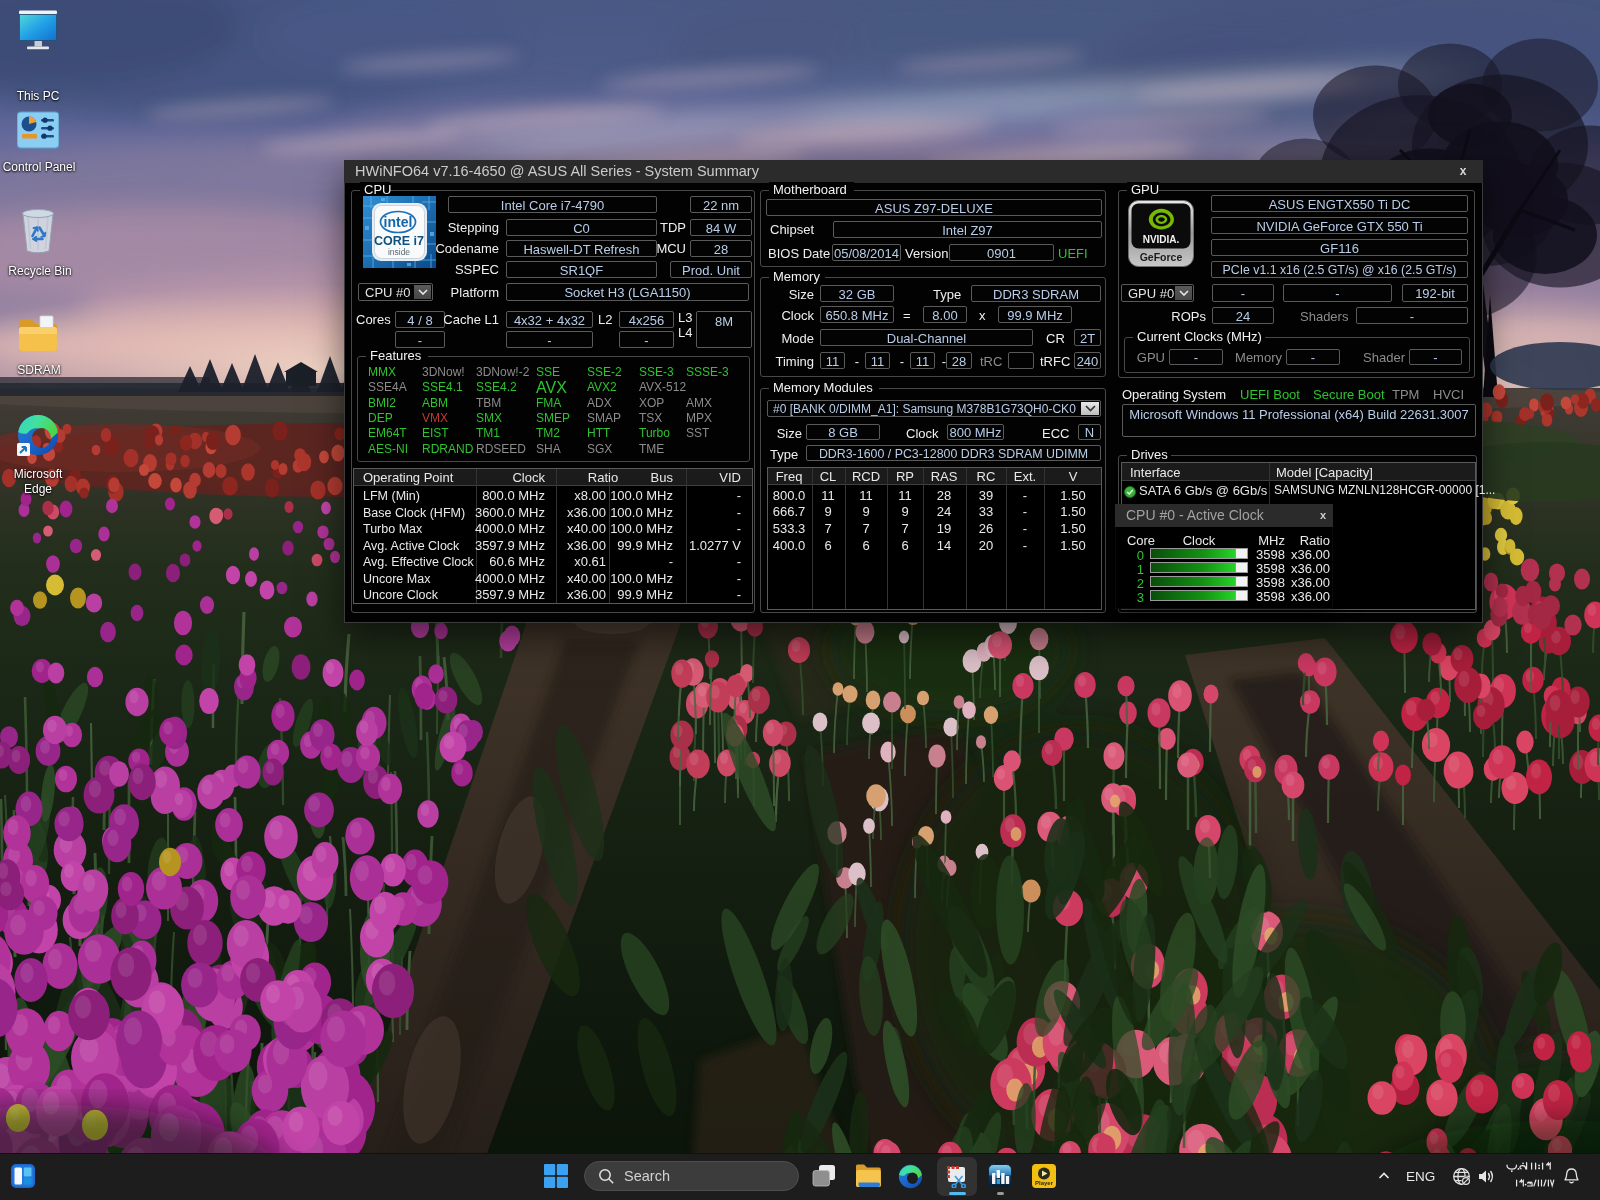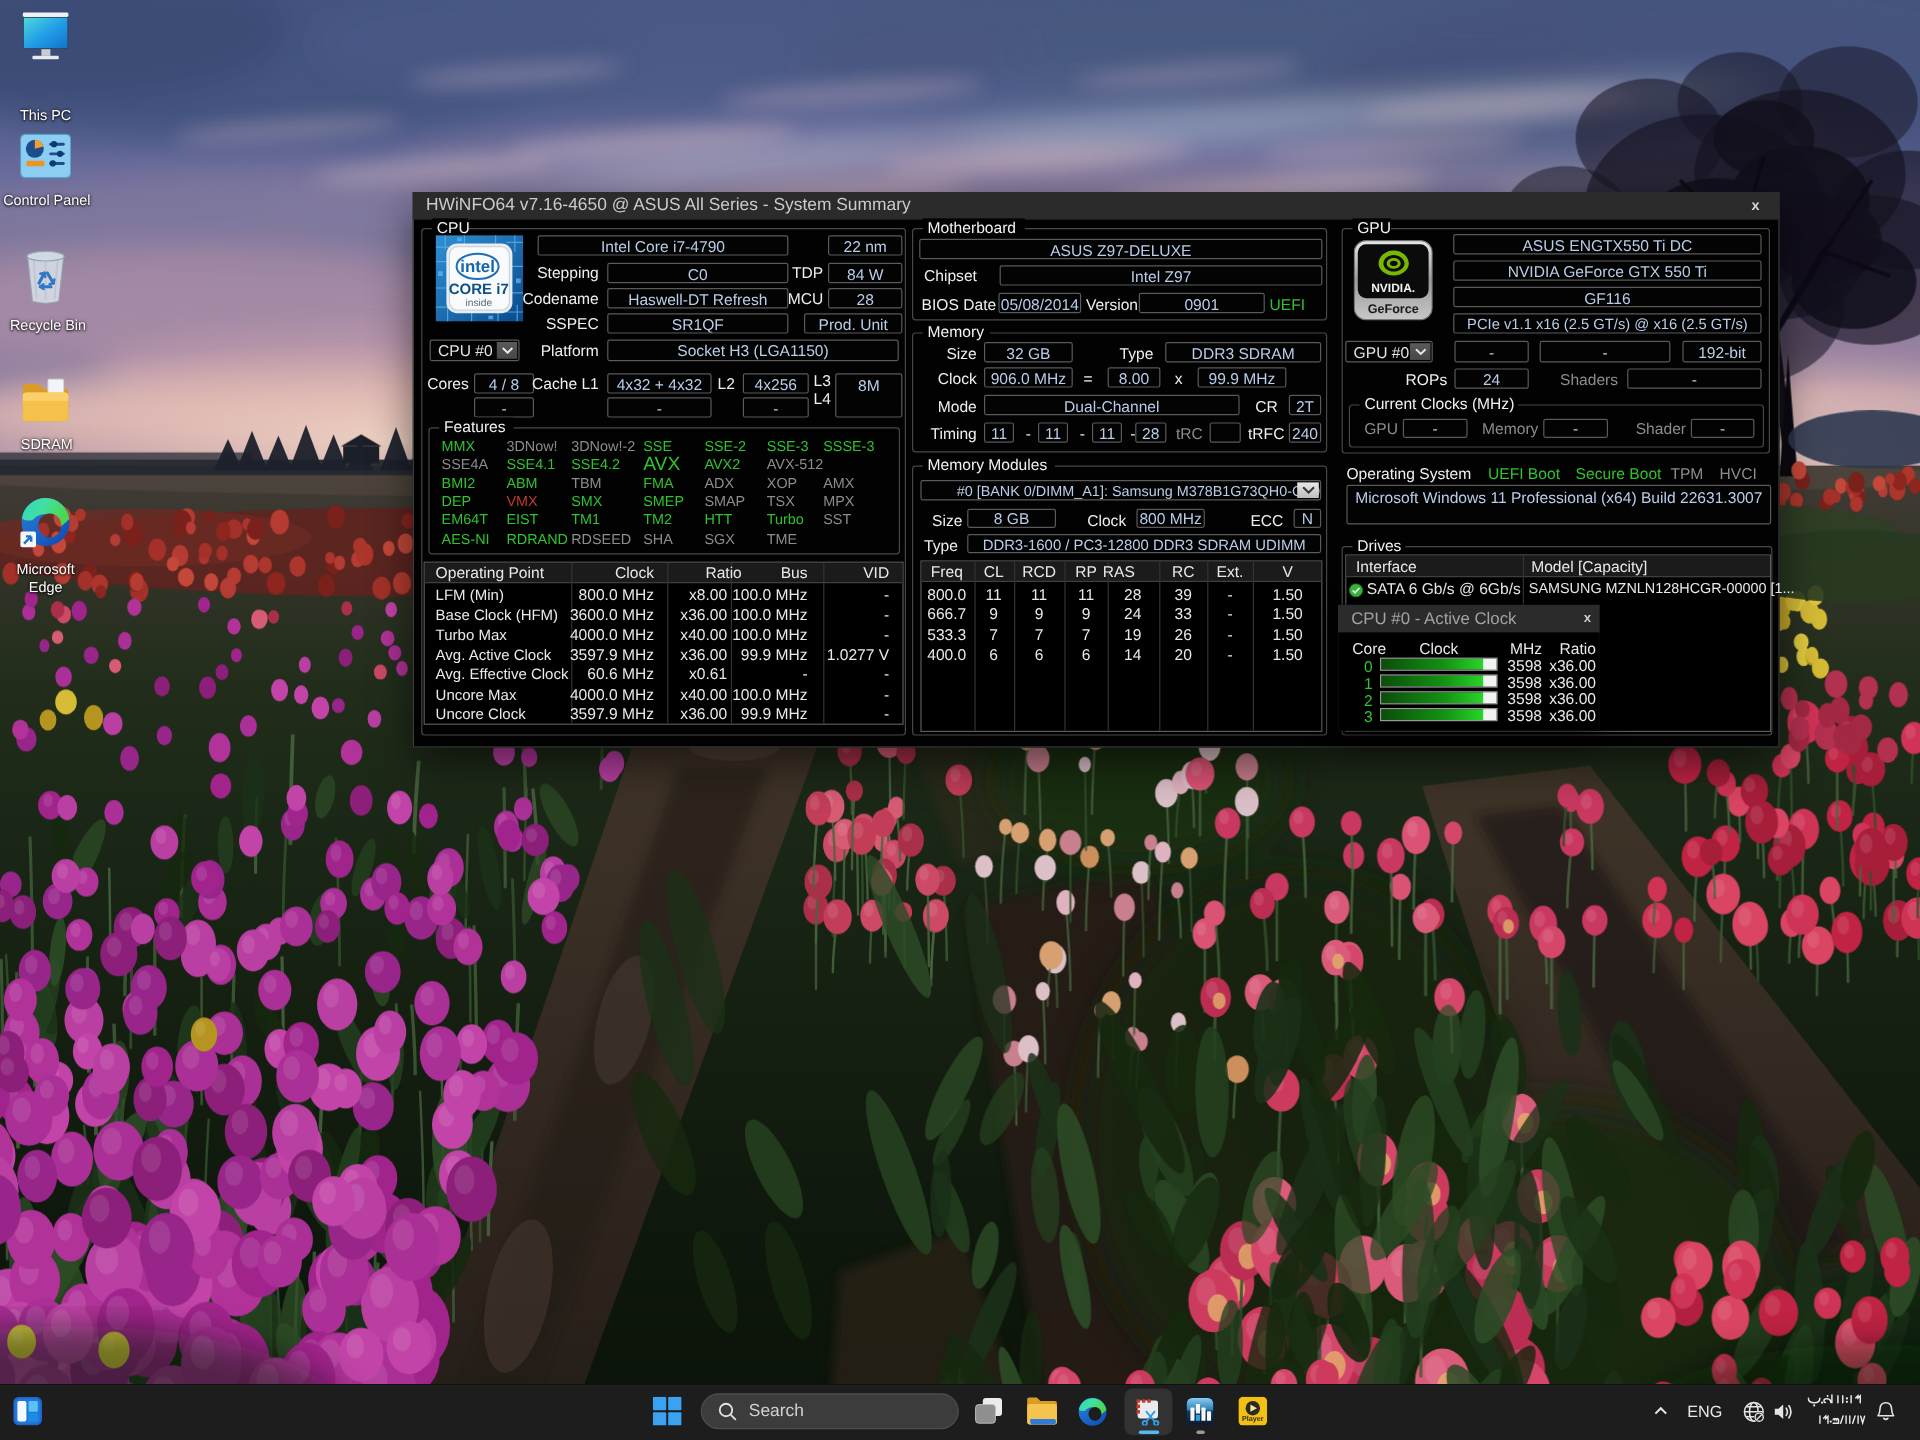--- a/index.html
+++ b/index.html
@@ -2095,21 +2095,21 @@
 <div class="lb" style="left:905px;top:246px;width:42px;text-align:left;font-size:13px;height:16px;line-height:16px;">Version</div>
 <div class="f" style="left:949px;top:244px;width:105px;height:17px;line-height:17px;font-size:13px;">0901</div>
 <div class="lb g" style="left:1058px;top:246px;width:36px;text-align:left;font-size:13px;height:16px;line-height:16px;">UEFI</div>
 <div class="gr" style="left:760px;top:277px;width:346px;height:100px;"></div>
 <div class="gt" style="left:769px;top:269px;width:56px;">Memory</div>
 <div class="lb" style="left:768px;top:287px;width:46px;text-align:right;font-size:13px;height:16px;line-height:16px;">Size</div>
 <div class="f" style="left:820px;top:285px;width:74px;height:17px;line-height:17px;font-size:13px;">32 GB</div>
 <div class="lb" style="left:933px;top:287px;width:34px;text-align:left;font-size:13px;height:16px;line-height:16px;">Type</div>
 <div class="f" style="left:971px;top:285px;width:130px;height:17px;line-height:17px;font-size:13px;">DDR3 SDRAM</div>
 <div class="lb" style="left:768px;top:308px;width:46px;text-align:right;font-size:13px;height:16px;line-height:16px;">Clock</div>
-<div class="f" style="left:820px;top:306px;width:74px;height:17px;line-height:17px;font-size:13px;">906.0 MHz</div>
+<div class="f" style="left:820px;top:306px;width:74px;height:17px;line-height:17px;font-size:13px;">650.8 MHz</div>
 <div class="lb" style="left:903px;top:308px;width:14px;text-align:left;font-size:13px;height:16px;line-height:16px;">=</div>
 <div class="f" style="left:923px;top:306px;width:44px;height:17px;line-height:17px;font-size:13px;">8.00</div>
 <div class="lb" style="left:979px;top:308px;width:12px;text-align:left;font-size:13px;height:16px;line-height:16px;">x</div>
 <div class="f" style="left:998px;top:306px;width:74px;height:17px;line-height:17px;font-size:13px;">99.9 MHz</div>
 <div class="lb" style="left:768px;top:331px;width:46px;text-align:right;font-size:13px;height:16px;line-height:16px;">Mode</div>
 <div class="f" style="left:820px;top:329px;width:213px;height:17px;line-height:17px;font-size:13px;">Dual-Channel</div>
 <div class="lb" style="left:1046px;top:331px;width:24px;text-align:left;font-size:13px;height:16px;line-height:16px;">CR</div>
 <div class="f" style="left:1074px;top:329px;width:27px;height:17px;line-height:17px;font-size:13px;">2T</div>
 <div class="lb" style="left:768px;top:354px;width:46px;text-align:right;font-size:13px;height:16px;line-height:16px;">Timing</div>
 <div class="f" style="left:820px;top:352px;width:25px;height:17px;line-height:17px;font-size:13px;">11</div>
@@ -2118,21 +2118,21 @@
 <div class="lb" style="left:896px;top:354px;width:12px;text-align:center;font-size:13px;height:16px;line-height:16px;">-</div>
 <div class="f" style="left:910px;top:352px;width:25px;height:17px;line-height:17px;font-size:13px;">11</div>
 <div class="lb" style="left:940px;top:354px;width:8px;text-align:center;font-size:13px;height:16px;line-height:16px;">-</div>
 <div class="f" style="left:946px;top:352px;width:26px;height:17px;line-height:17px;font-size:13px;">28</div>
 <div class="lb y" style="left:980px;top:354px;width:24px;text-align:left;font-size:13px;height:16px;line-height:16px;">tRC</div>
 <div class="f" style="left:1008px;top:352px;width:26px;height:17px;line-height:17px;font-size:13px;"></div>
 <div class="lb" style="left:1040px;top:354px;width:32px;text-align:left;font-size:13px;height:16px;line-height:16px;">tRFC</div>
 <div class="f" style="left:1074px;top:352px;width:27px;height:17px;line-height:17px;font-size:13px;">240</div>
 <div class="gr" style="left:760px;top:388px;width:346px;height:225px;"></div>
 <div class="gt" style="left:769px;top:380px;width:110px;">Memory Modules</div>
-<div class="f" style="left:767px;top:400px;width:334px;height:17px;line-height:17px;font-size:12px;text-align:right;padding-left:5px;">#0 [BANK 0/DIMM_A1]: Samsung M378B1G73QH0-CK0<span class="cbtn2">
+<div class="f" style="left:767px;top:400px;width:334px;height:17px;line-height:17px;font-size:12px;text-align:left;padding-left:5px;">#0 [BANK 0/DIMM_A1]: Samsung M378B1G73QH0-CK0<span class="cbtn2">
         <svg width="11" height="7" viewBox="0 0 11 7">
           <path d="M1,1 L5.5,5.5 L10,1" stroke="#333" stroke-width="1.7" fill="none"></path>
         </svg>
       </span></div>
 <div class="lb" style="left:768px;top:426px;width:34px;text-align:right;font-size:13px;height:16px;line-height:16px;">Size</div>
 <div class="f" style="left:806px;top:424px;width:74px;height:16px;line-height:16px;font-size:13px;">8 GB</div>
 <div class="lb" style="left:906px;top:426px;width:38px;text-align:left;font-size:13px;height:16px;line-height:16px;">Clock</div>
 <div class="f" style="left:947px;top:424px;width:57px;height:16px;line-height:16px;font-size:13px;">800 MHz</div>
 <div class="lb" style="left:1042px;top:426px;width:32px;text-align:left;font-size:13px;height:16px;line-height:16px;">ECC</div>
 <div class="f" style="left:1078px;top:424px;width:23px;height:16px;line-height:16px;font-size:13px;">N</div>
@@ -2144,21 +2144,21 @@
 <div class="vsep" style="left:845px;top:468px;height:141px;"></div>
 <div class="vsep" style="left:887px;top:468px;height:141px;"></div>
 <div class="vsep" style="left:923px;top:468px;height:141px;"></div>
 <div class="vsep" style="left:966px;top:468px;height:141px;"></div>
 <div class="vsep" style="left:1006px;top:468px;height:141px;"></div>
 <div class="vsep" style="left:1044px;top:468px;height:141px;"></div>
 <div class="lb w" style="left:764px;top:469px;width:50px;text-align:center;font-size:13px;height:16px;line-height:16px;">Freq</div>
 <div class="lb w" style="left:803px;top:469px;width:50px;text-align:center;font-size:13px;height:16px;line-height:16px;">CL</div>
 <div class="lb w" style="left:841px;top:469px;width:50px;text-align:center;font-size:13px;height:16px;line-height:16px;">RCD</div>
 <div class="lb w" style="left:880px;top:469px;width:50px;text-align:center;font-size:13px;height:16px;line-height:16px;">RP</div>
-<div class="lb w" style="left:919px;top:469px;width:50px;text-align:left;font-size:13px;height:16px;line-height:16px;">RAS</div>
+<div class="lb w" style="left:919px;top:469px;width:50px;text-align:center;font-size:13px;height:16px;line-height:16px;">RAS</div>
 <div class="lb w" style="left:961px;top:469px;width:50px;text-align:center;font-size:13px;height:16px;line-height:16px;">RC</div>
 <div class="lb w" style="left:1000px;top:469px;width:50px;text-align:center;font-size:13px;height:16px;line-height:16px;">Ext.</div>
 <div class="lb w" style="left:1048px;top:469px;width:50px;text-align:center;font-size:13px;height:16px;line-height:16px;">V</div>
 <div class="lb w" style="left:764px;top:488px;width:50px;text-align:center;font-size:13px;height:16px;line-height:16px;">800.0</div>
 <div class="lb w" style="left:803px;top:488px;width:50px;text-align:center;font-size:13px;height:16px;line-height:16px;">11</div>
 <div class="lb w" style="left:841px;top:488px;width:50px;text-align:center;font-size:13px;height:16px;line-height:16px;">11</div>
 <div class="lb w" style="left:880px;top:488px;width:50px;text-align:center;font-size:13px;height:16px;line-height:16px;">11</div>
 <div class="lb w" style="left:919px;top:488px;width:50px;text-align:center;font-size:13px;height:16px;line-height:16px;">28</div>
 <div class="lb w" style="left:961px;top:488px;width:50px;text-align:center;font-size:13px;height:16px;line-height:16px;">39</div>
 <div class="lb w" style="left:1000px;top:488px;width:50px;text-align:center;font-size:13px;height:16px;line-height:16px;">-</div>

